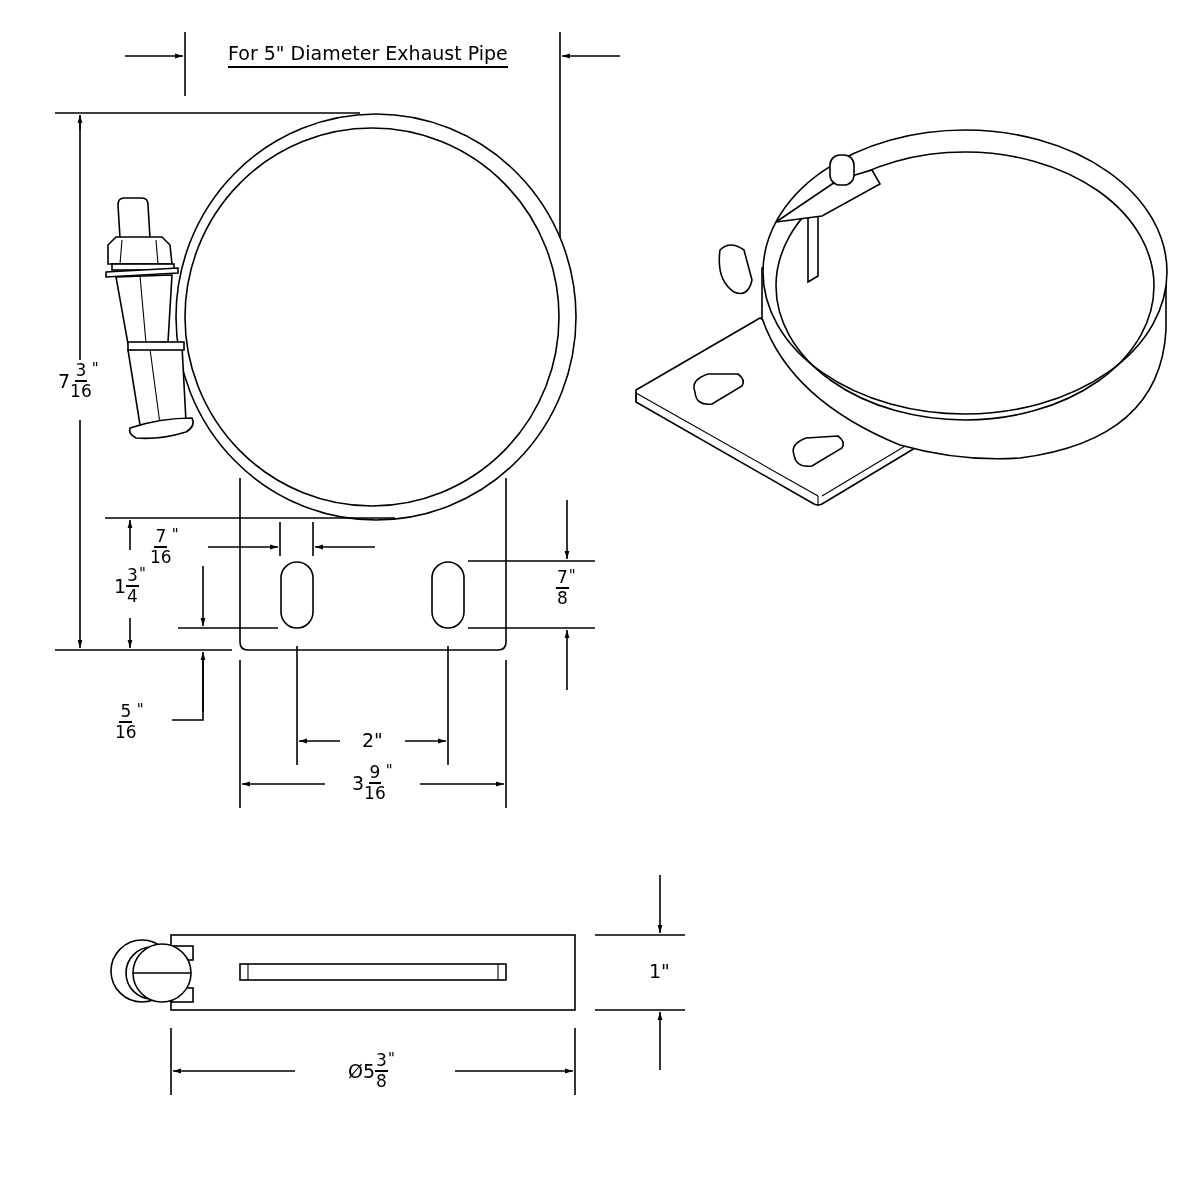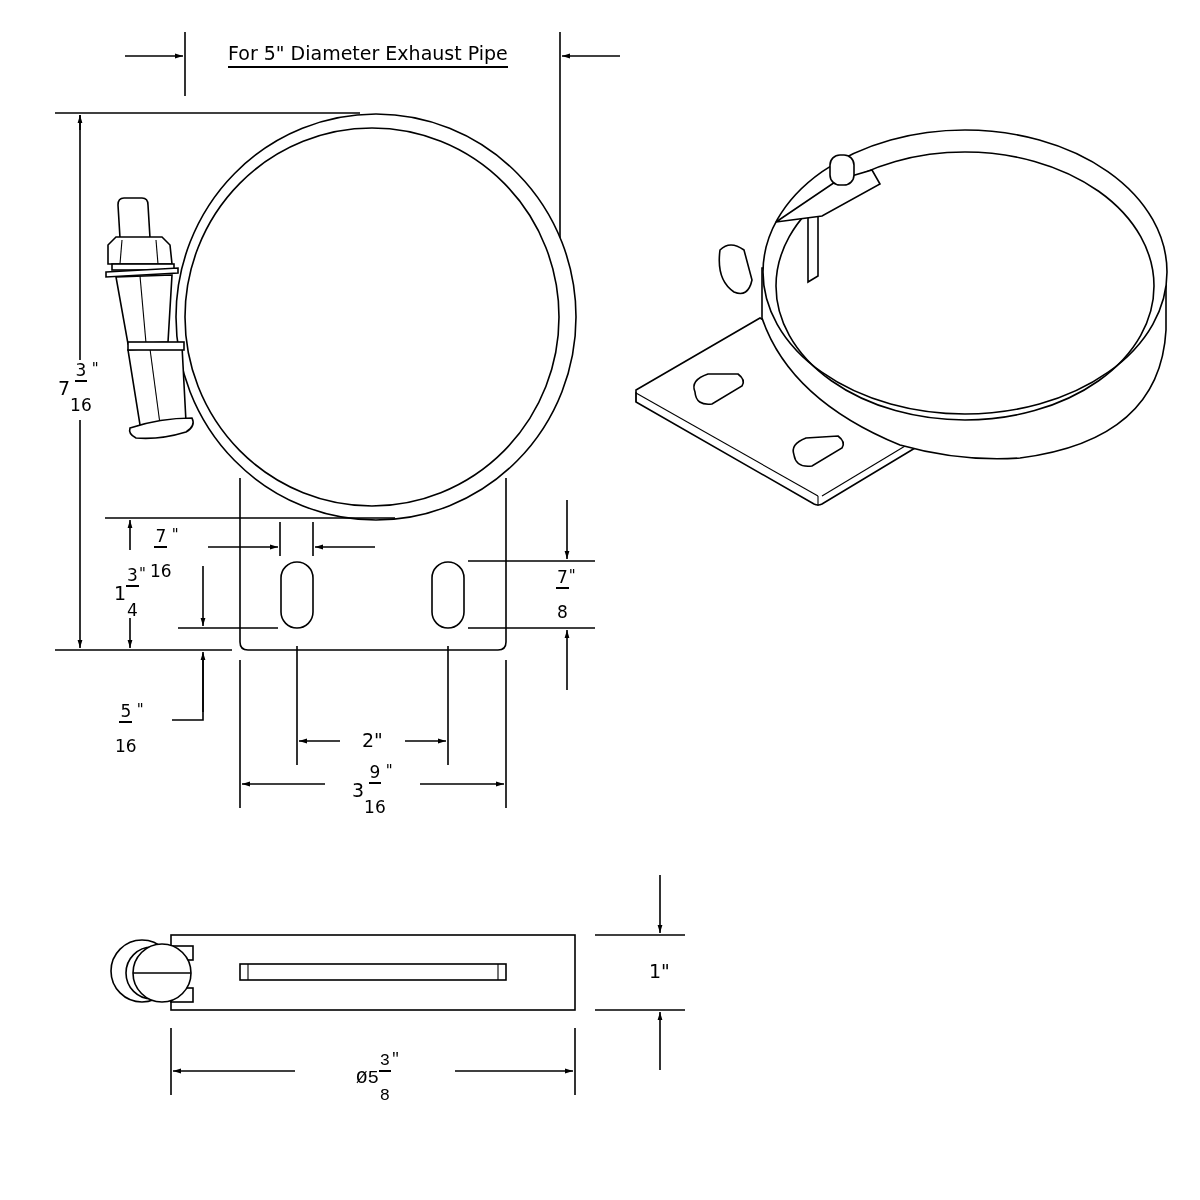--- a/index.html
+++ b/index.html
@@ -4,21 +4,21 @@
 <style>
   html, body { margin: 0; padding: 0; background: #ffffff; }
   body { width: 1200px; height: 1200px; position: relative; overflow: hidden; font-family: "DejaVu Sans", sans-serif; }
   svg { position: absolute; left: 0; top: 0; }
   .ln { stroke: #000; stroke-width: 1.6; fill: none; }
   .thin { stroke: #000; stroke-width: 1.1; fill: none; }
   .fillw { fill: #fff; stroke: #000; stroke-width: 1.6; }
   .lbl { position: absolute; color: #000; font-size: 19px; line-height: 1; white-space: nowrap; }
   .frac { display: inline-flex; flex-direction: column; align-items: center; vertical-align: middle; font-size: 17px; line-height: 1; }
   .frac .num { border-bottom: 2px solid #000; padding: 0 1px 1px 1px; }
-  .frac .den { padding-top: 15px; }
+  .frac .den { padding-top: 1px; }
   .whole { vertical-align: middle; font-size: 19px; }
   .inch { vertical-align: top; font-size: 15px; }
   .title { position: absolute; left: 228px; top: 42px; font-size: 19px; border-bottom: 2px solid #000; padding-bottom: 2px; }
 </style>
 </head>
 <body>
 
 <svg width="1200" height="1200" viewBox="0 0 1200 1200">
   <defs>
     <marker id="arr" viewBox="0 0 10 10" refX="10" refY="5" markerWidth="12" markerHeight="8" orient="auto-start-reverse" markerUnits="userSpaceOnUse">
@@ -178,18 +178,18 @@
 
 <div class="lbl" style="left:352px; top:764px;">
   <span class="whole">3</span><span class="frac">
       <span class="num">9</span>
       <span class="den">16</span>
     </span><span class="inch">"</span>
 </div>
 
 <div class="lbl" style="left:649px; top:962px;">1"</div>
 
-<div class="lbl" style="left:356px; top:1052px;font-family:Liberation Mono, monospace;">
+<div class="lbl" style="left:348px; top:1052px;">
   <span class="whole">Ø</span><span class="whole">5</span><span class="frac">
       <span class="num">3</span>
       <span class="den">8</span>
     </span><span class="inch">"</span>
 </div>
 
 </body></html>

